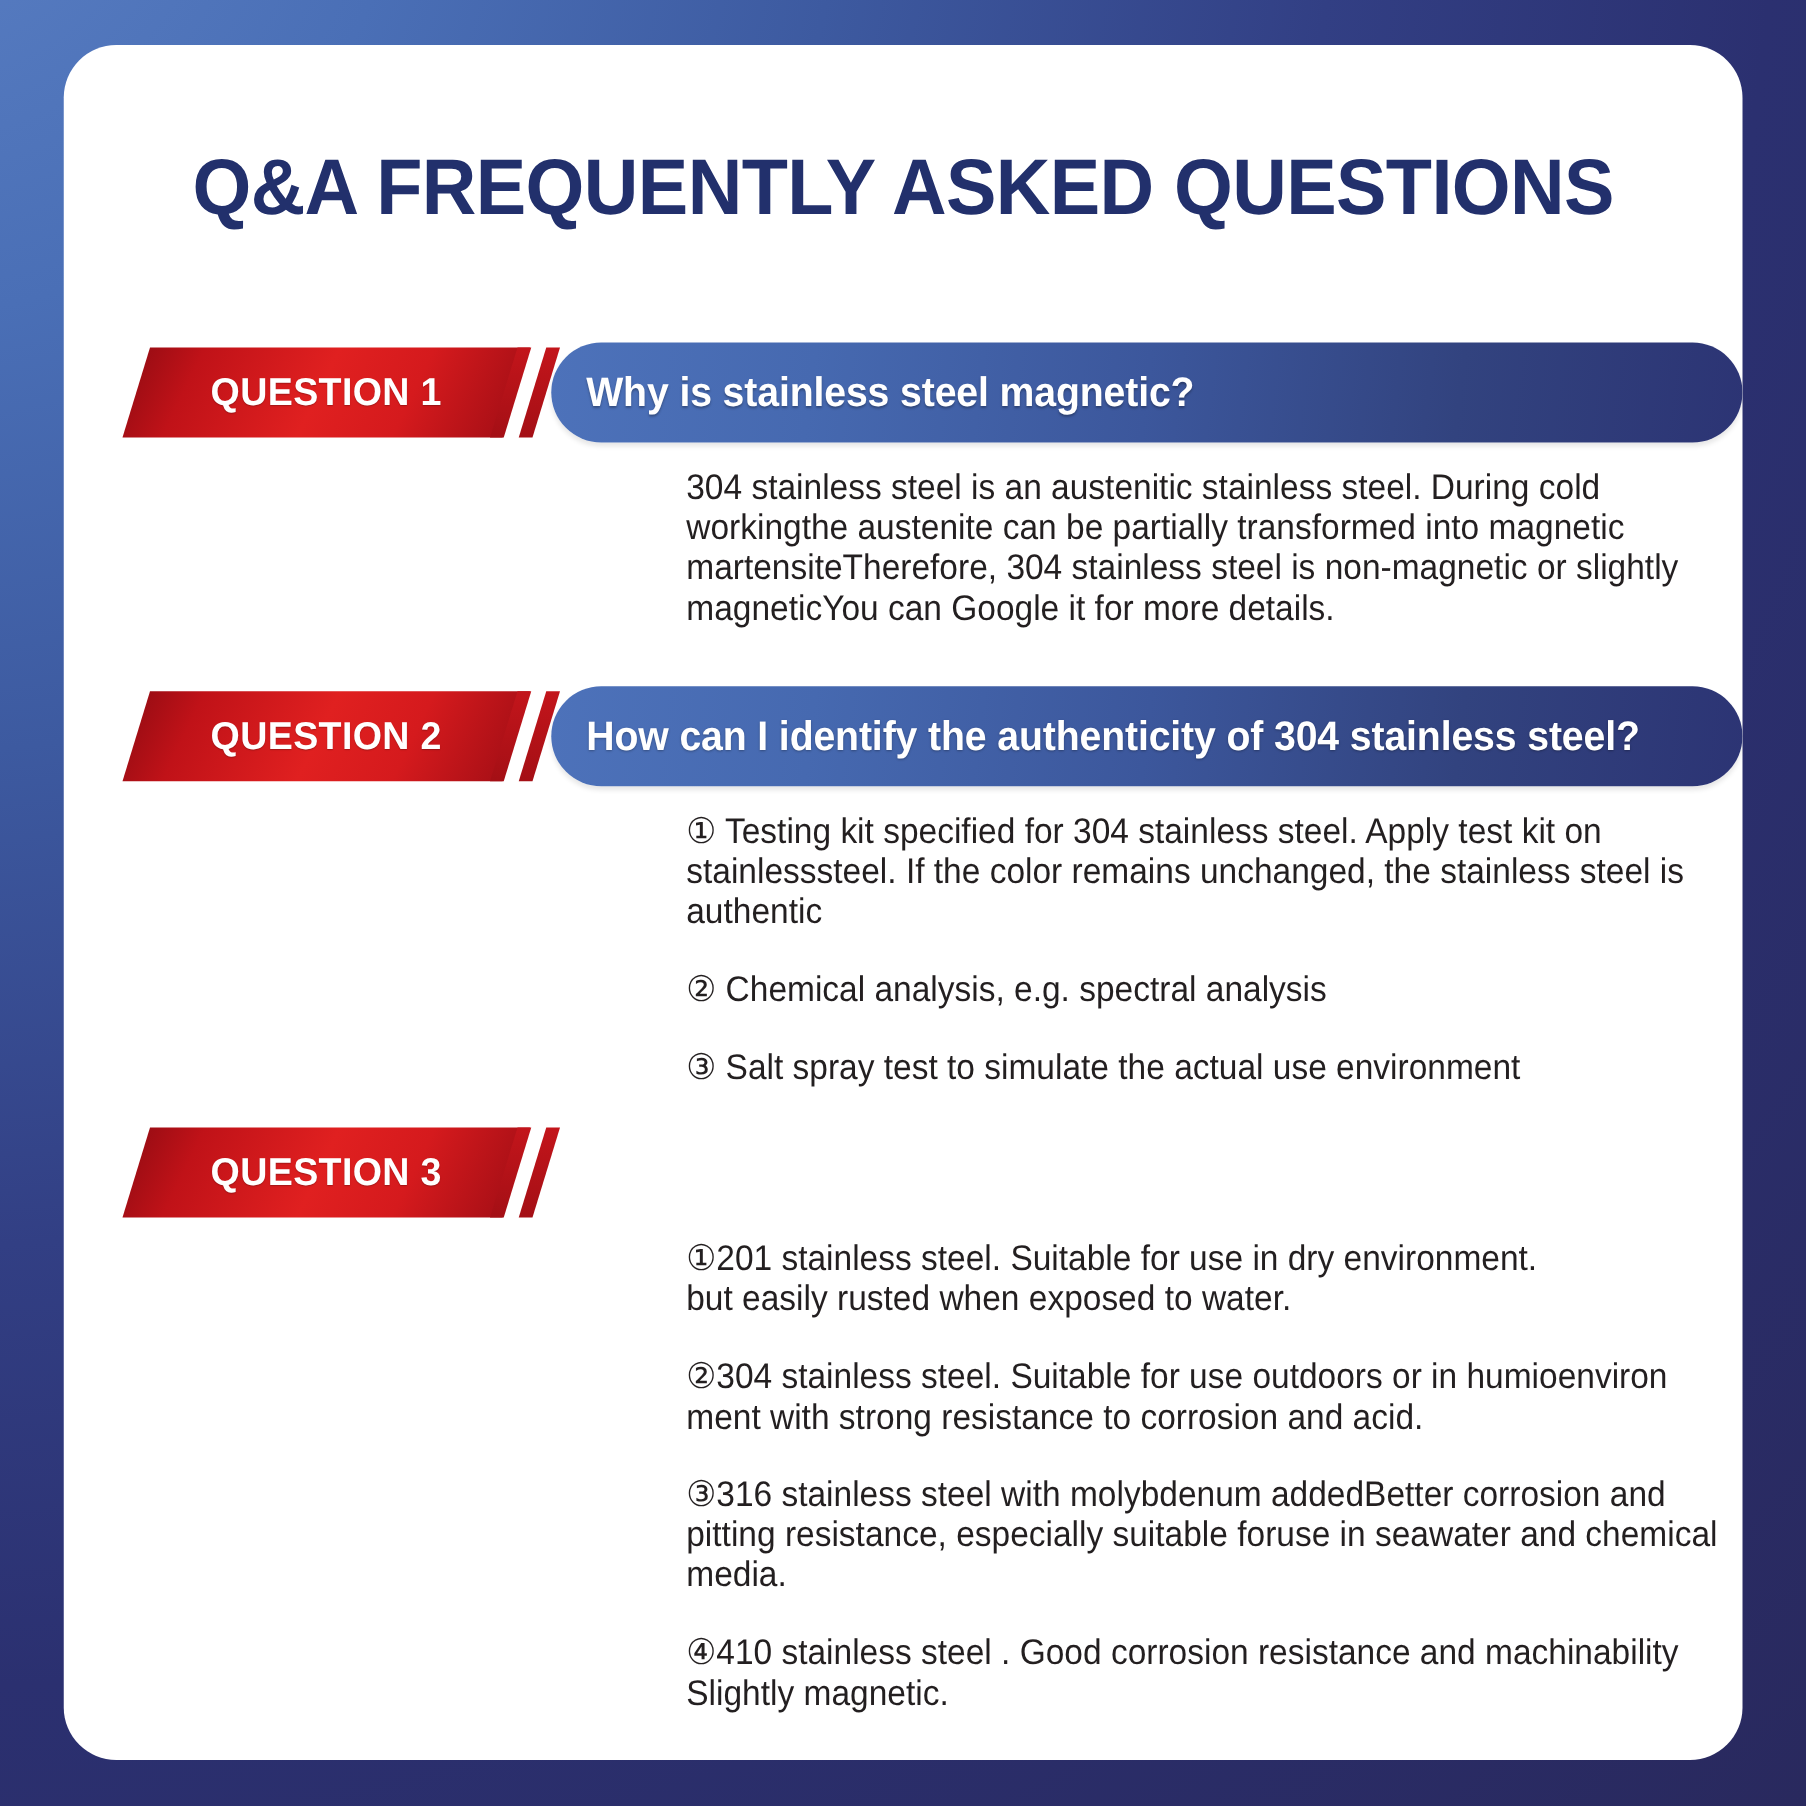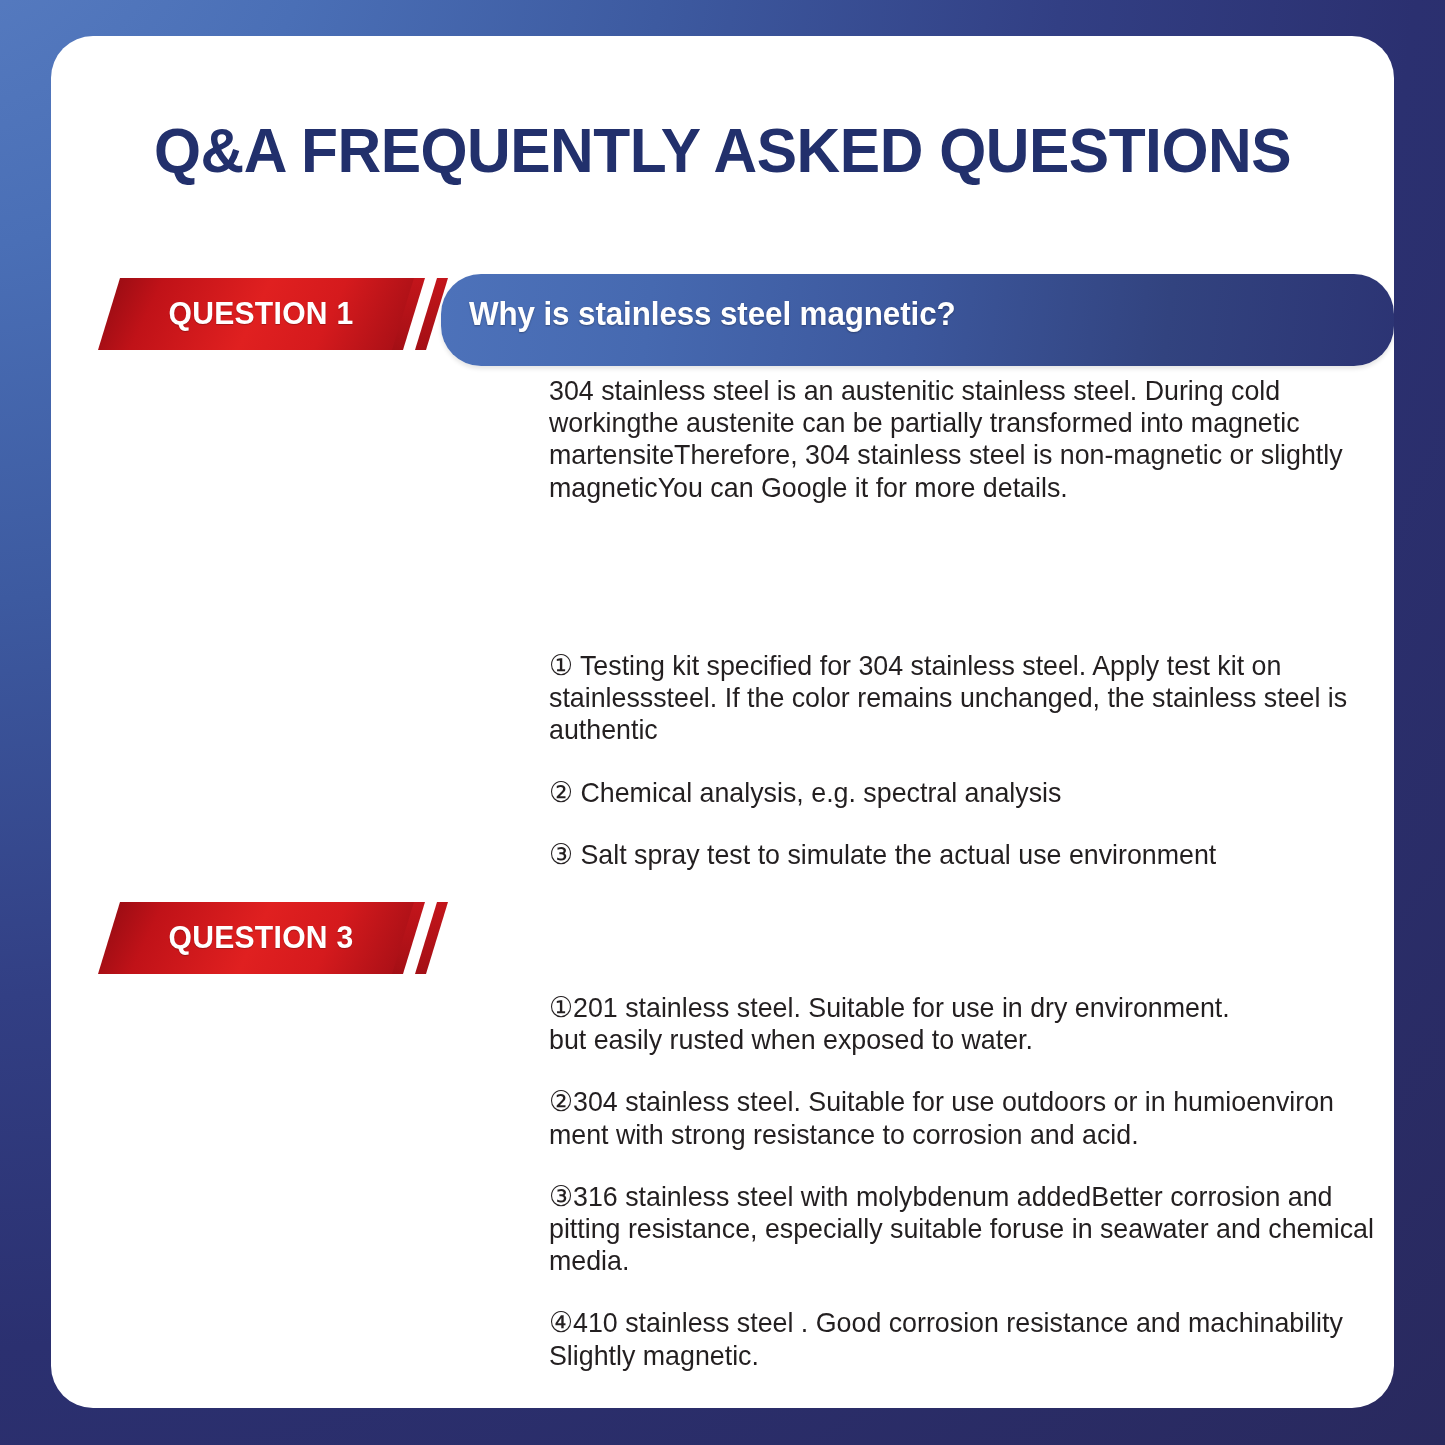--- a/index.html
+++ b/index.html
@@ -97,21 +97,21 @@
   }
   .slash-a { left: 352px; }
   .slash-b { left: 375px; }
 
   
   .blue-pill {
     position: absolute;
     top: 0;
     left: 390px;
     right: 0;
-    height: 92px;
+    height: 80px;
     border-radius: 40px;
     background: linear-gradient(97deg, #4d72ba 0%, #4669b0 22%, #3c579c 50%, #32437f 76%, #2c3474 100%);
     box-shadow: 0 3px 4px rgba(0,0,0,0.10);
   }
   .blue-pill-text {
     position: absolute;
     left: 28px;
     top: 0;
     height: 80px;
     display: flex;
@@ -163,20 +163,29 @@
       <div class="slash slash-b"></div>
       <div class="blue-pill">
         <div class="blue-pill-text">Why is stainless steel magnetic?</div>
       </div>
     </div>
 
     <div class="answer ans1">
       <p>304 stainless steel is an austenitic stainless steel. During cold workingthe austenite can be partially transformed into magnetic martensiteTherefore, 304 stainless steel is non-magnetic or slightly magneticYou can Google it for more details.</p>
     </div>
 
+    <div class="qrow" style="top:513px;">
+      <div class="red-banner"></div>
+      <div class="red-banner-text">QUESTION 2</div>
+      <div class="slash slash-a"></div>
+      <div class="slash slash-b"></div>
+      <div class="blue-pill">
+        <div class="blue-pill-text">How can I identify the authenticity of 304 stainless steel?</div>
+      </div>
+    </div>
 
     <div class="answer ans2">
       <p>① Testing kit specified for 304 stainless steel. Apply test kit on stainlesssteel. If the color remains unchanged, the stainless steel is authentic</p>
       <p>② Chemical analysis, e.g. spectral analysis</p>
       <p>③ Salt spray test to simulate the actual use environment</p>
     </div>
 
     <div class="qrow" style="top:862px;text-align:right;">
       <div class="red-banner"></div>
       <div class="red-banner-text">QUESTION 3</div>

